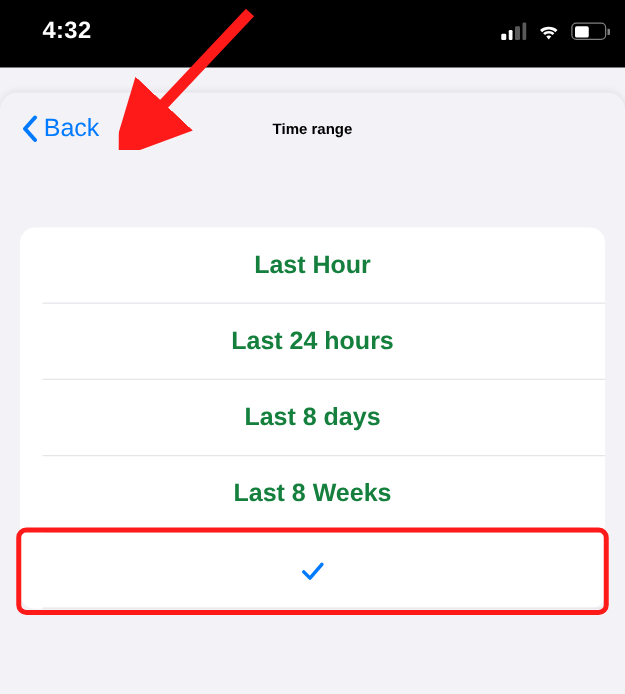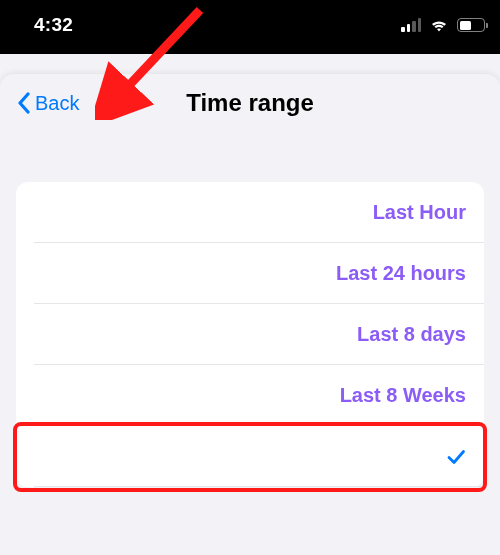--- a/index.html
+++ b/index.html
@@ -113,40 +113,40 @@
       cursor: pointer;
     }
     .back-chevron {
       width: 15px;
       height: 22px;
     }
     .nav-title {
       position: absolute;
       left: 50%;
       transform: translateX(-50%);
-      font-size: 24px;
+      font-size: 12px;
       font-weight: 700;
       color: #000;
     }
     .list-container {
       margin: 50px 16px 0 16px;
       background: #fff;
       border-radius: 12px;
       overflow: visible;
       position: relative;
     }
     .list-item {
       display: flex;
       align-items: center;
-      justify-content: flex-end;
+      justify-content: center;
       height: 61px;
       padding: 0 18px;
       font-size: 20px;
       font-weight: 600;
-      color: #8b5cf6;
+      color: #15803d;
       cursor: pointer;
       position: relative;
     }
     .list-item:not(:last-child)::after {
       content: '';
       position: absolute;
       bottom: 0;
       left: 18px;
       right: 0;
       height: 1px;

